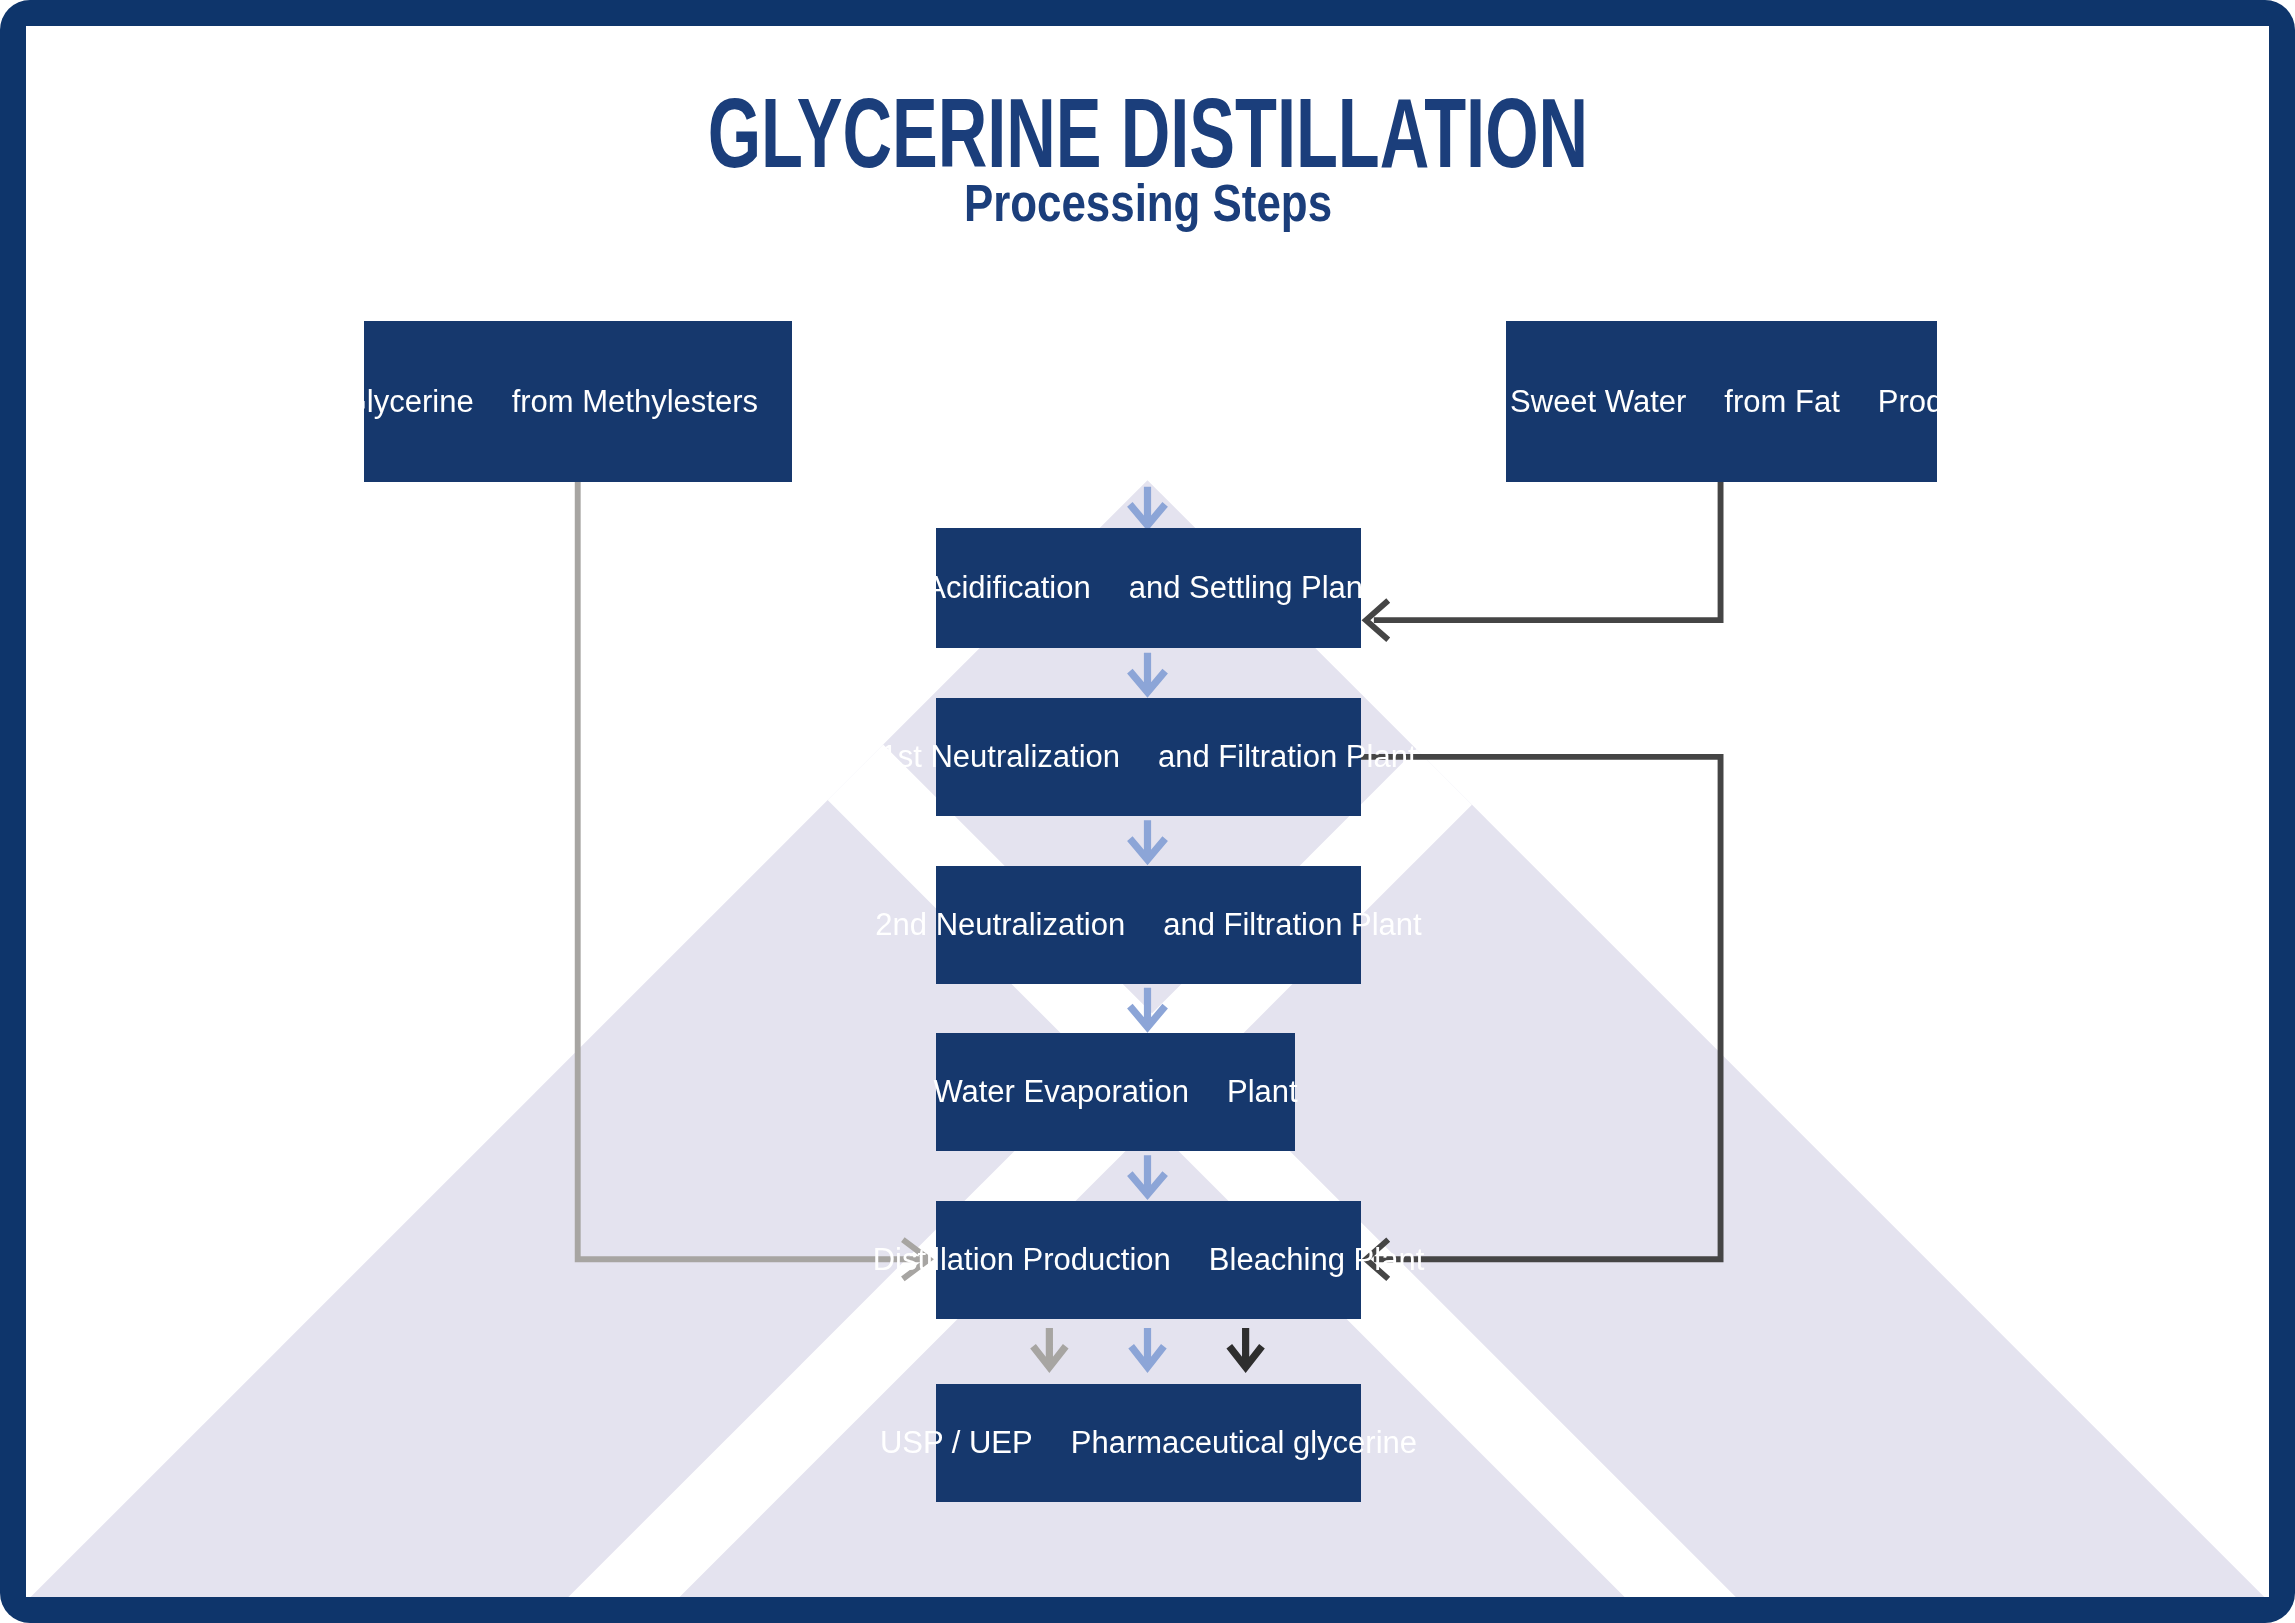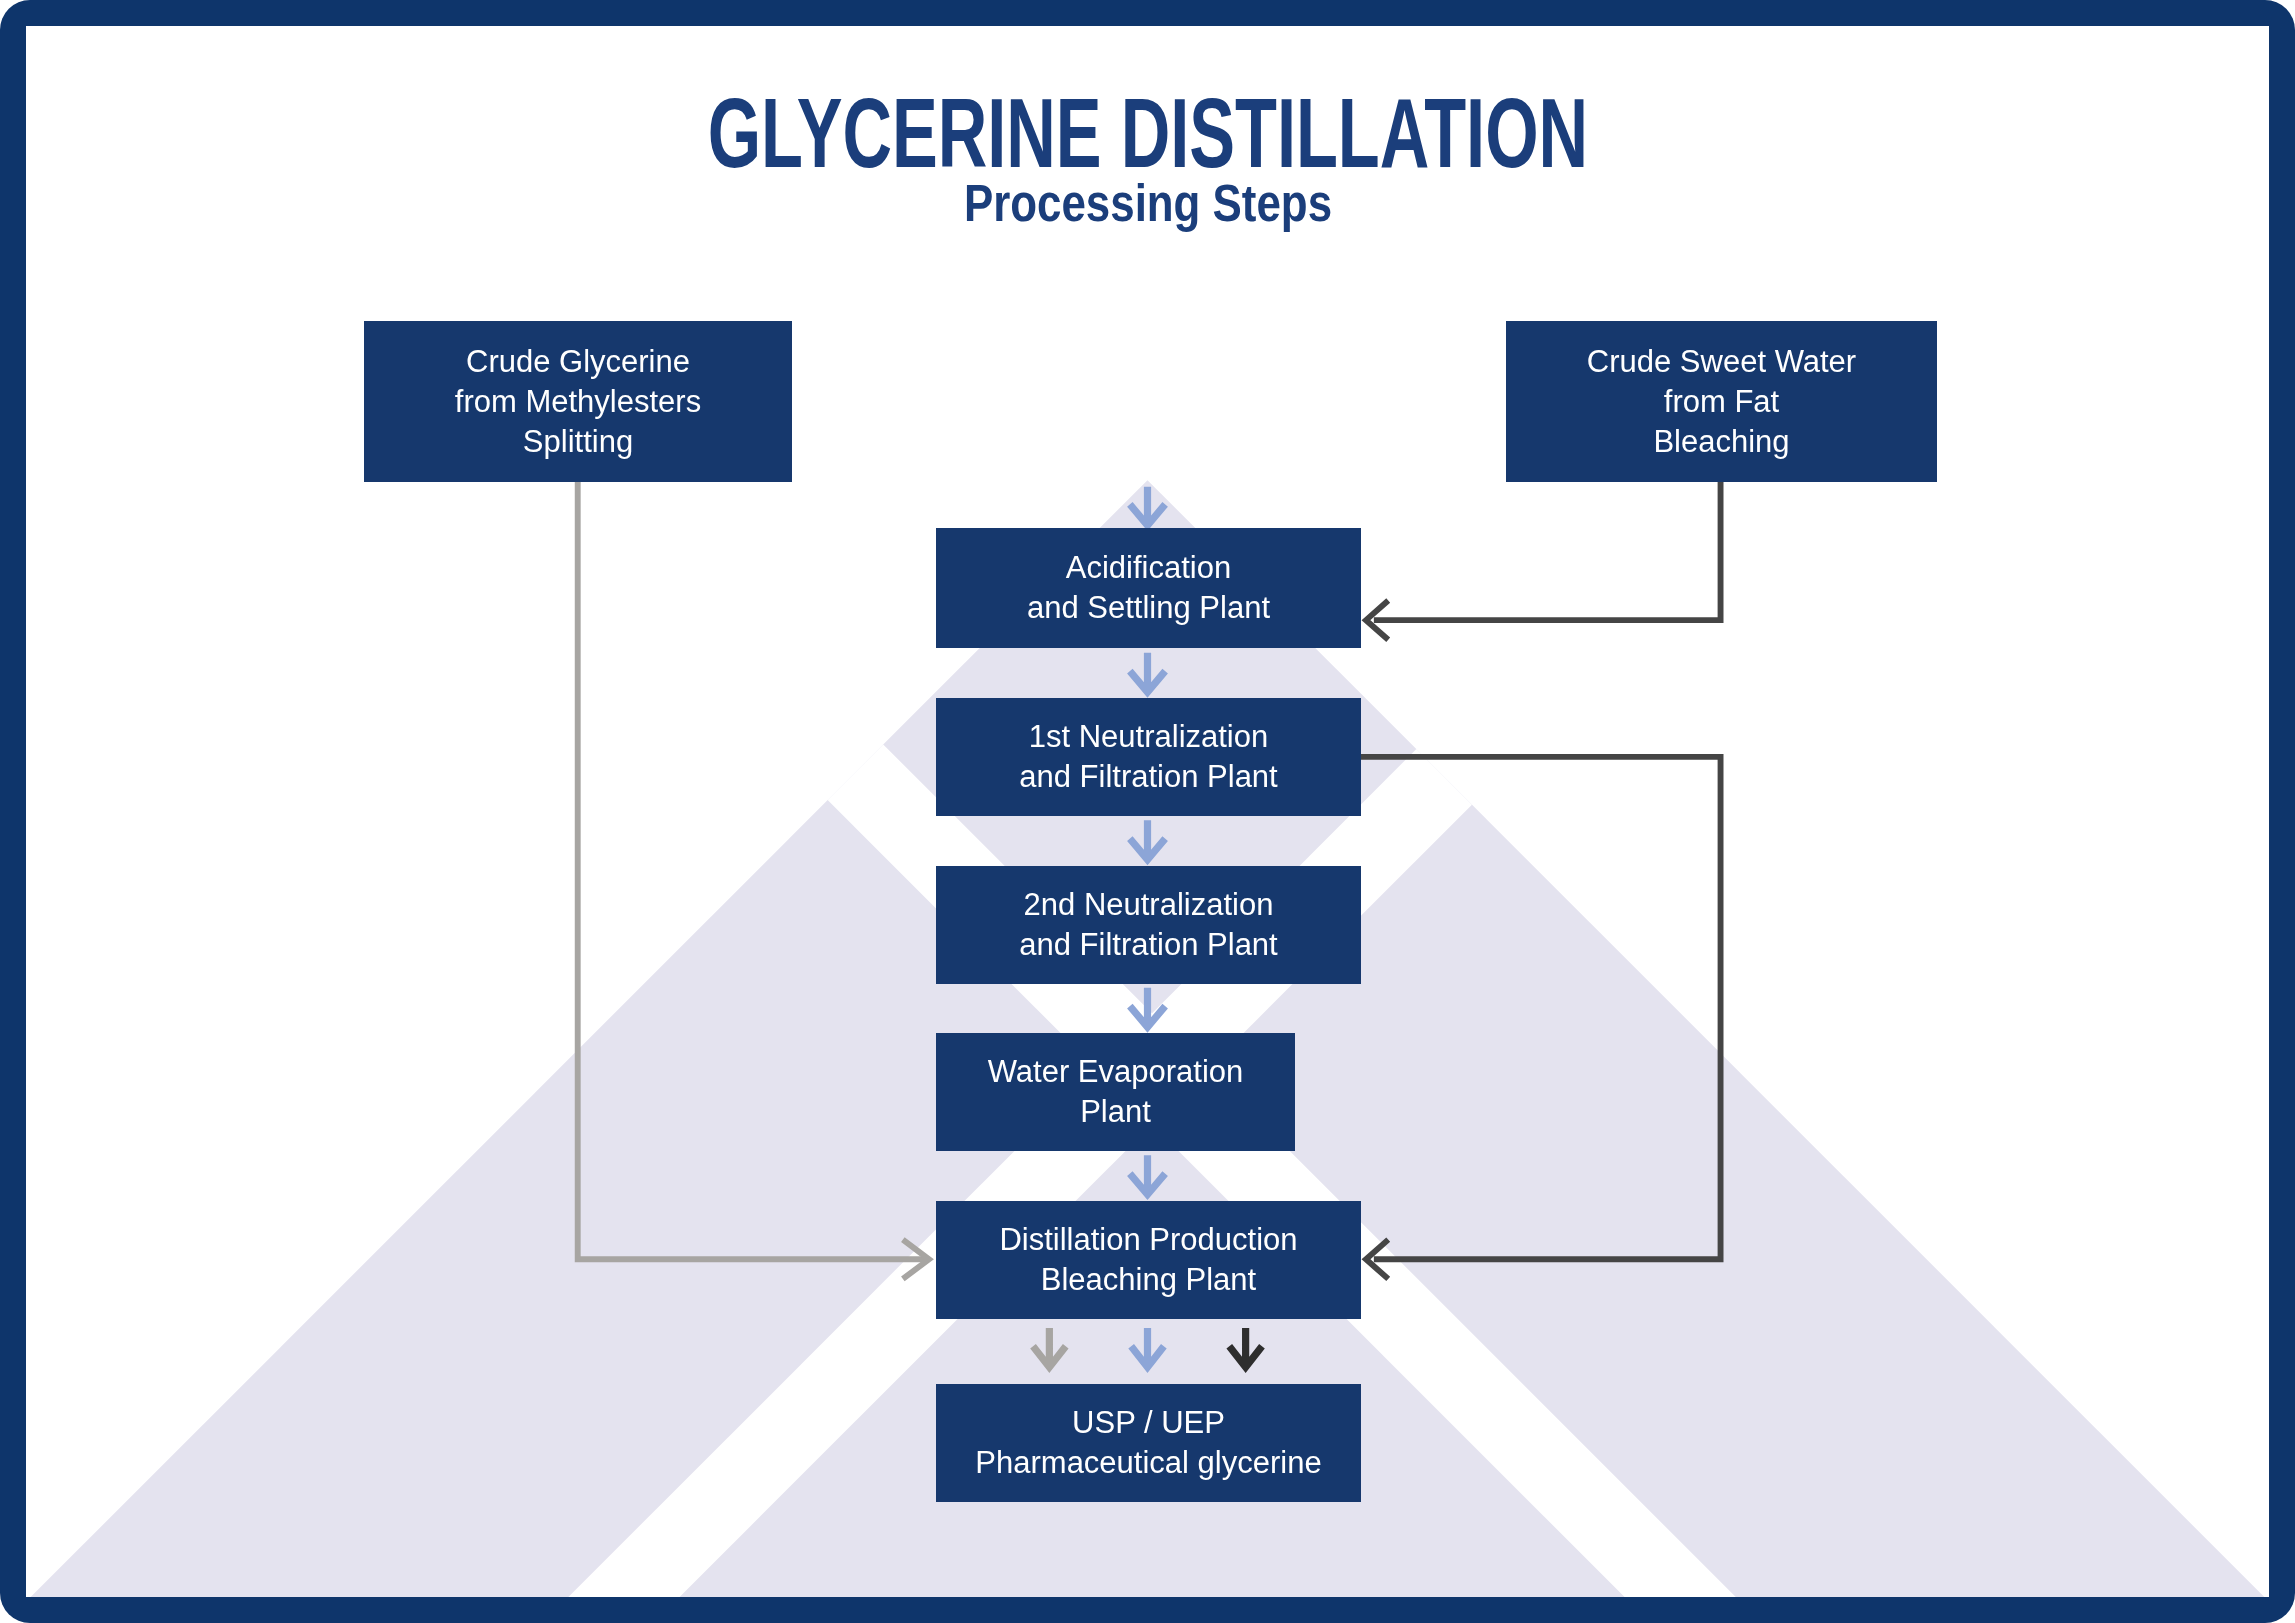--- a/index.html
+++ b/index.html
@@ -38,24 +38,24 @@
     font-size:51px;font-weight:bold;line-height:1;
     color:var(--title-color);
     transform:scaleX(0.86);transform-origin:center;
   }
 
   
   .node{
     position:absolute;z-index:2;
     background:var(--node);
     color:var(--node-text);
-    display:flex;flex-direction:column;
+    display:flex;flex-direction:row;
     justify-content:center;align-items:center;
     text-align:center;
-    font-size:31px;line-height:40px;font-weight:400;
+    font-size:31px;line-height:40px;font-weight:400;gap:38px;
   }
   .node span{display:block;white-space:nowrap;}
 
   
   #frame{
     position:absolute;left:0;top:0;right:0;bottom:0;
     border:26px solid var(--frame);
     box-sizing:border-box;
     z-index:3;pointer-events:none;
   }
@@ -99,21 +99,21 @@
   </div>
 
   <div class="node" style="left:364px;top:321px;width:428px;height:161px">
     <span>Crude Glycerine</span>
     <span>from Methylesters</span>
     <span>Splitting</span>
   </div>
   <div class="node" style="left:1506px;top:321px;width:431px;height:161px">
     <span>Crude Sweet Water</span>
     <span>from Fat</span>
-    <span>Bleaching</span>
+    <span>Production</span>
   </div>
 
   <div class="node" style="left:936px;top:528px;width:425px;height:120px">
     <span>Acidification</span>
     <span>and Settling Plant</span>
   </div>
   <div class="node" style="left:936px;top:698px;width:425px;height:118px">
     <span>1st Neutralization</span>
     <span>and Filtration Plant</span>
   </div>

